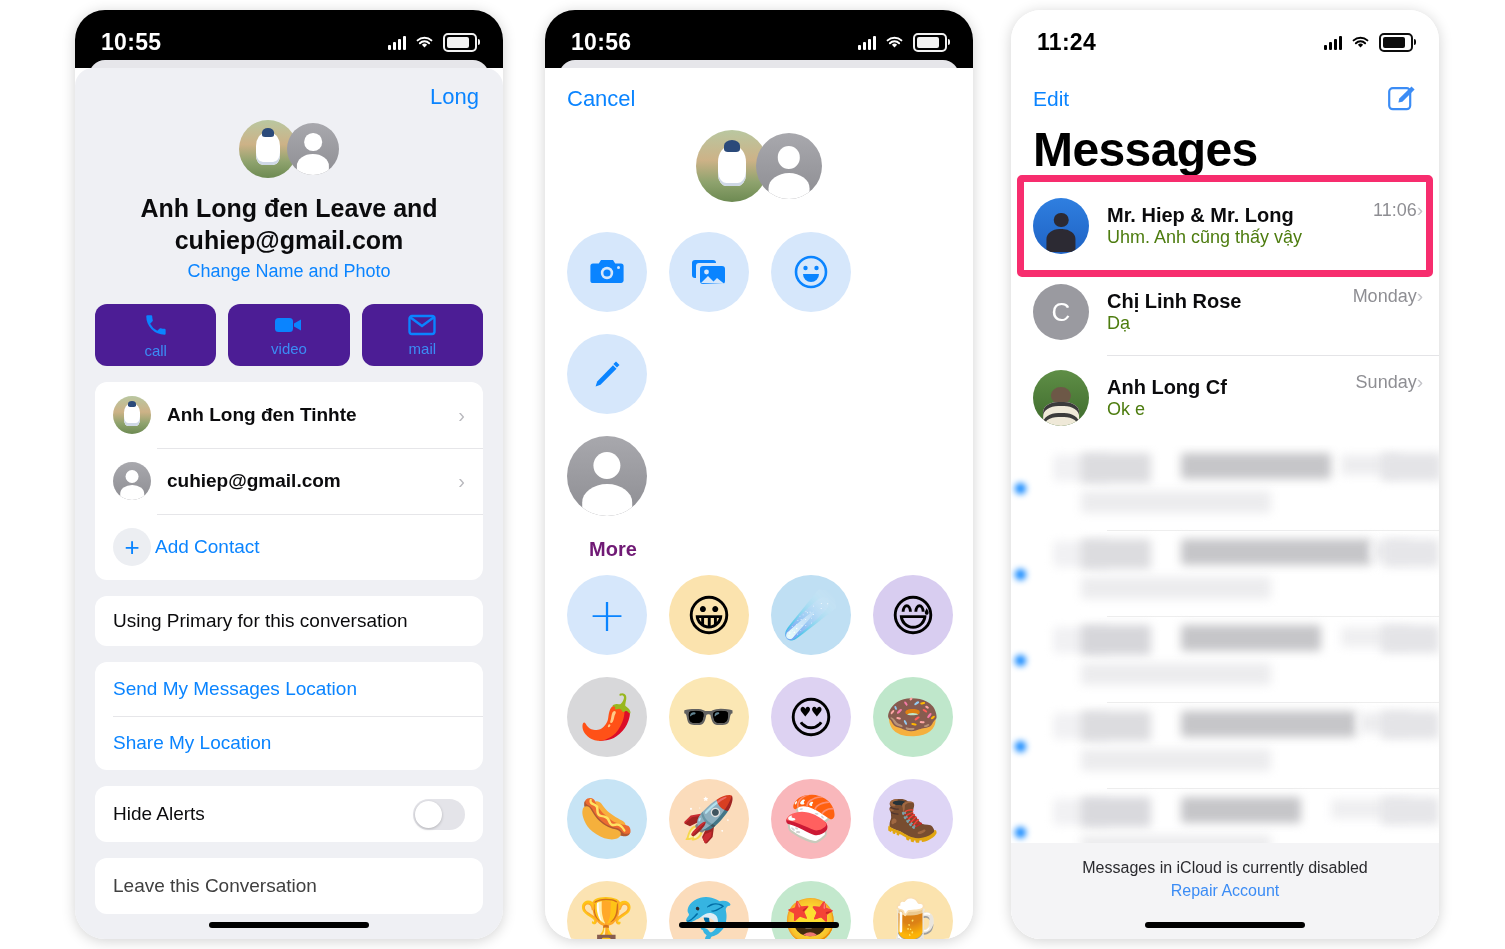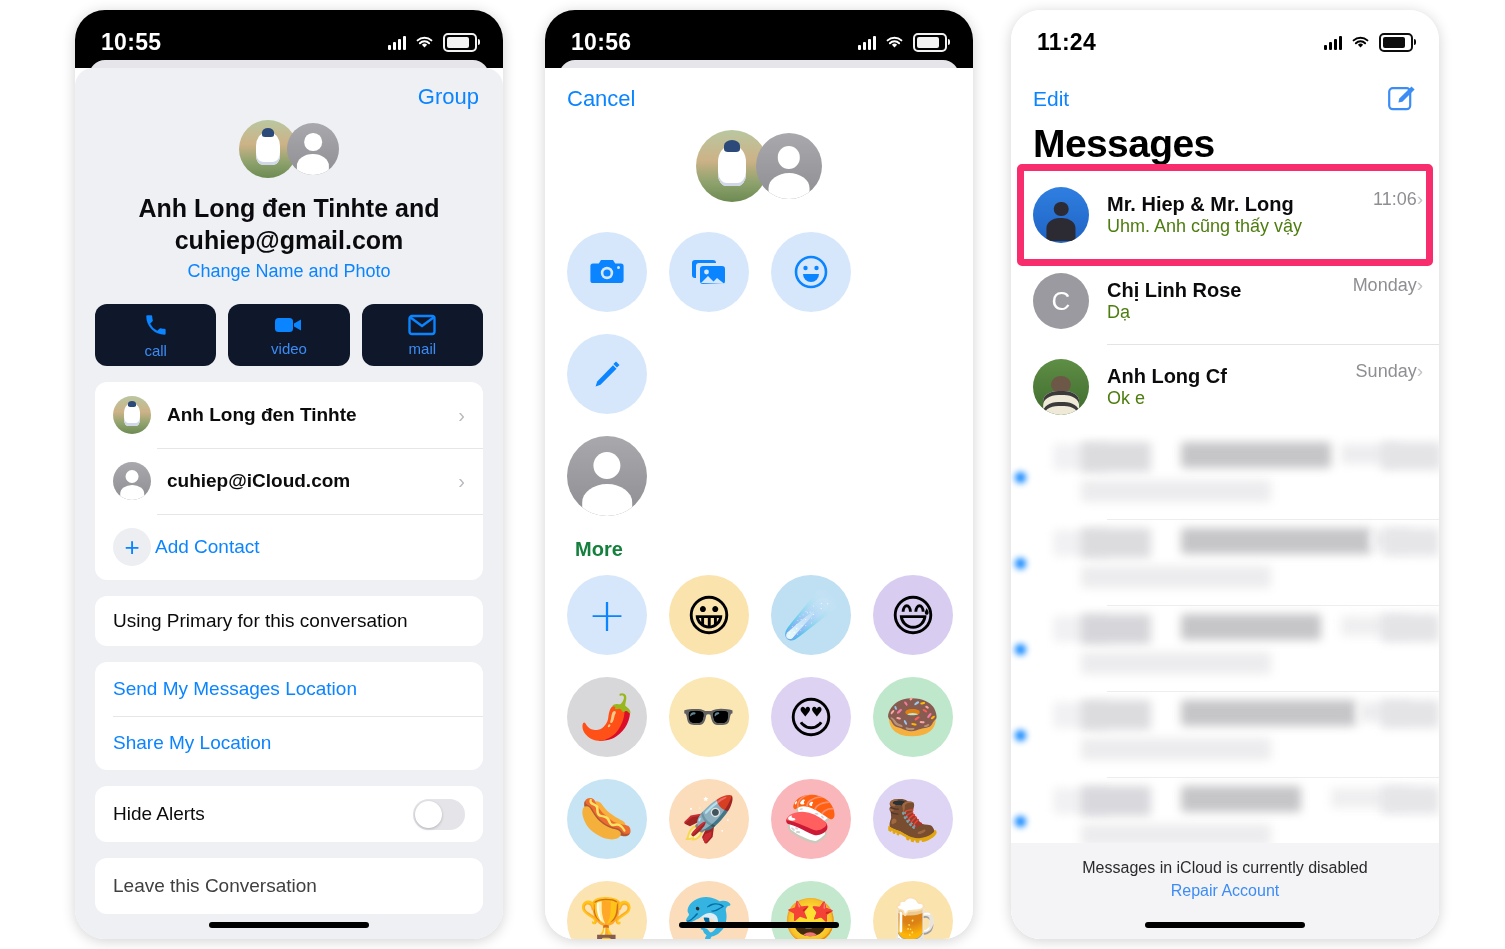--- a/index.html
+++ b/index.html
@@ -59,21 +59,21 @@
   .av-person::before{content:"";position:absolute;left:50%;top:20%;transform:translateX(-50%);
       width:34%;height:34%;background:#fff;border-radius:50%;}
   .av-person::after{content:"";position:absolute;left:50%;top:60%;transform:translateX(-50%);
       width:62%;height:46%;background:#fff;border-radius:50% 50% 0 0;}
 
   .hero-name{margin-top:12px;text-align:center;font-size:25px;font-weight:bold;
              color:#0b0b0d;line-height:1.28;max-width:330px;}
   .hero-link{margin-top:5px;color:#0a84ff;font-size:18px;}
 
   .quick-row{display:flex;gap:12px;padding:0 20px;margin-top:22px;}
-  .quick{flex:1;background:#0f172a;border-radius:12px;height:62px;display:flex;
+  .quick{flex:1;background:#4c1d95;border-radius:12px;height:62px;display:flex;
          flex-direction:column;align-items:center;justify-content:center;gap:4px;}
   .quick svg{display:block;}
   .quick-lbl{font-size:15px;color:#3b8cf5;}
 
   .group{margin:16px 20px 0;background:#fff;border-radius:12px;overflow:hidden;}
   .grow{display:flex;align-items:center;height:66px;padding:0 18px;position:relative;}
   .grow + .grow::before{content:"";position:absolute;top:0;left:62px;right:0;height:1px;background:#e6e6e9;}
   .grow .av{width:38px;height:38px;flex:0 0 38px;}
   .grow-txt{margin-left:16px;font-size:19px;font-weight:bold;color:#0b0b0d;flex:1;}
   .chev{color:#b9b9be;font-size:20px;}
@@ -97,34 +97,34 @@
           background:#e6e6ea;border-radius:16px 16px 0 0;}
   .p2sheet{position:absolute;top:58px;left:0;right:0;bottom:0;background:#fff;
            border-radius:18px 18px 0 0;overflow:hidden;}
   .cancel-btn{padding:18px 22px 0;color:#0a84ff;font-size:22px;}
   .p2hero{display:flex;align-items:center;justify-content:center;height:80px;margin-top:14px;}
   .group-name{text-align:center;font-size:34px;color:#b5b5ba;margin-top:16px;}
 
   .iconrow{display:flex;gap:22px;padding:0 22px;margin-top:26px;flex-wrap:wrap;}
   .bigbtn{width:80px;height:80px;border-radius:50%;background:#d6e7fb;
           display:flex;align-items:center;justify-content:center;}
-  .more-lbl{padding:0 30px;margin-top:22px;font-size:20px;font-weight:bold;color:#15803d;}
+  .more-lbl{padding:0 4px;margin-top:22px;font-size:20px;font-weight:bold;color:#701a75;margin-left:40px;}
 
   .emogrid{display:grid;grid-template-columns:repeat(4,80px);gap:22px;
            padding:14px 22px 0;}
   .emo{width:80px;height:80px;border-radius:50%;display:flex;align-items:center;
        justify-content:center;font-size:44px;
        font-family:"DejaVu Sans","Liberation Sans",sans-serif;}
   .emo.plus{color:#0a84ff;font-size:46px;font-weight:300;}
 
   
   .p3body{position:absolute;top:58px;left:0;right:0;bottom:0;background:#fff;overflow:hidden;}
   .p3nav{display:flex;align-items:center;justify-content:space-between;padding:16px 22px 0;}
   .edit-btn{color:#0a84ff;font-size:21px;}
-  .big-title{padding:8px 22px 6px;font-size:39px;font-weight:bold;
+  .big-title{padding:8px 22px 6px;font-size:48px;font-weight:bold;
              letter-spacing:-.6px;color:#000;}
   .msglist{position:relative;}
   .msgrow{display:flex;align-items:center;height:86px;padding:0 16px 0 22px;position:relative;}
   .msgrow + .msgrow::before{content:"";position:absolute;top:0;left:96px;right:0;height:1px;background:#e4e4e7;}
   .m-av{width:56px;height:56px;border-radius:50%;flex:0 0 56px;overflow:hidden;position:relative;}
   .m-av.blue{background:linear-gradient(#2f7fe0,#1f63c4);}
   .m-av.blue::before{content:"";position:absolute;left:50%;top:26%;transform:translateX(-50%);
      width:26%;height:26%;background:#2c2a33;border-radius:50%;}
   .m-av.blue::after{content:"";position:absolute;left:50%;top:56%;transform:translateX(-50%);
      width:52%;height:40%;background:#2c2a33;border-radius:45% 45% 0 0;}
@@ -182,29 +182,29 @@
         <span class="batt">
             <span></span>
           </span>
       </div>
     </div>
 
     <div class="sheet-peek"></div>
     <div class="sheet">
 
       <div class="sheet-top">
-        <div class="done-btn">Group</div>
+        <div class="done-btn">Long</div>
       </div>
 
       <div class="hero">
         <div class="hero-avs">
           <div class="av av-photo" style="width:58px;height:58px;"></div>
           <div class="av av-person" style="width:52px;height:52px;margin-left:-10px;"></div>
         </div>
-        <div class="hero-name">Anh Long đen Tinhte and cuhiep@gmail.com</div>
+        <div class="hero-name">Anh Long đen Leave and cuhiep@gmail.com</div>
         <div class="hero-link">Change Name and Photo</div>
       </div>
 
       <div class="quick-row">
         <div class="quick">
           <svg width="26" height="26" viewBox="0 0 24 24">
             <path d="M6.6 10.8a15 15 0 0 0 6.6 6.6l2.2-2.2a1 1 0 0 1 1-.25 11 11 0 0 0 3.5.56 1 1 0 0 1 1 1V20a1 1 0 0 1-1 1A17 17 0 0 1 3 4a1 1 0 0 1 1-1h3.5a1 1 0 0 1 1 1 11 11 0 0 0 .56 3.5 1 1 0 0 1-.25 1z" fill="#0a84ff"></path>
           </svg>
           <span class="quick-lbl">call</span>
         </div>
@@ -225,21 +225,21 @@
       </div>
 
       <div class="group">
         <div class="grow">
           <div class="av av-photo"></div>
           <div class="grow-txt">Anh Long đen Tinhte</div>
           <span class="chev">›</span>
         </div>
         <div class="grow">
           <div class="av av-person"></div>
-          <div class="grow-txt">cuhiep@iCloud.com</div>
+          <div class="grow-txt">cuhiep@gmail.com</div>
           <span class="chev">›</span>
         </div>
         <div class="grow">
           <div class="plus-circ">+</div>
           <div class="grow-link">Add Contact</div>
         </div>
       </div>
 
       <div class="card">
         <div class="crow">Using Primary for this conversation</div>

